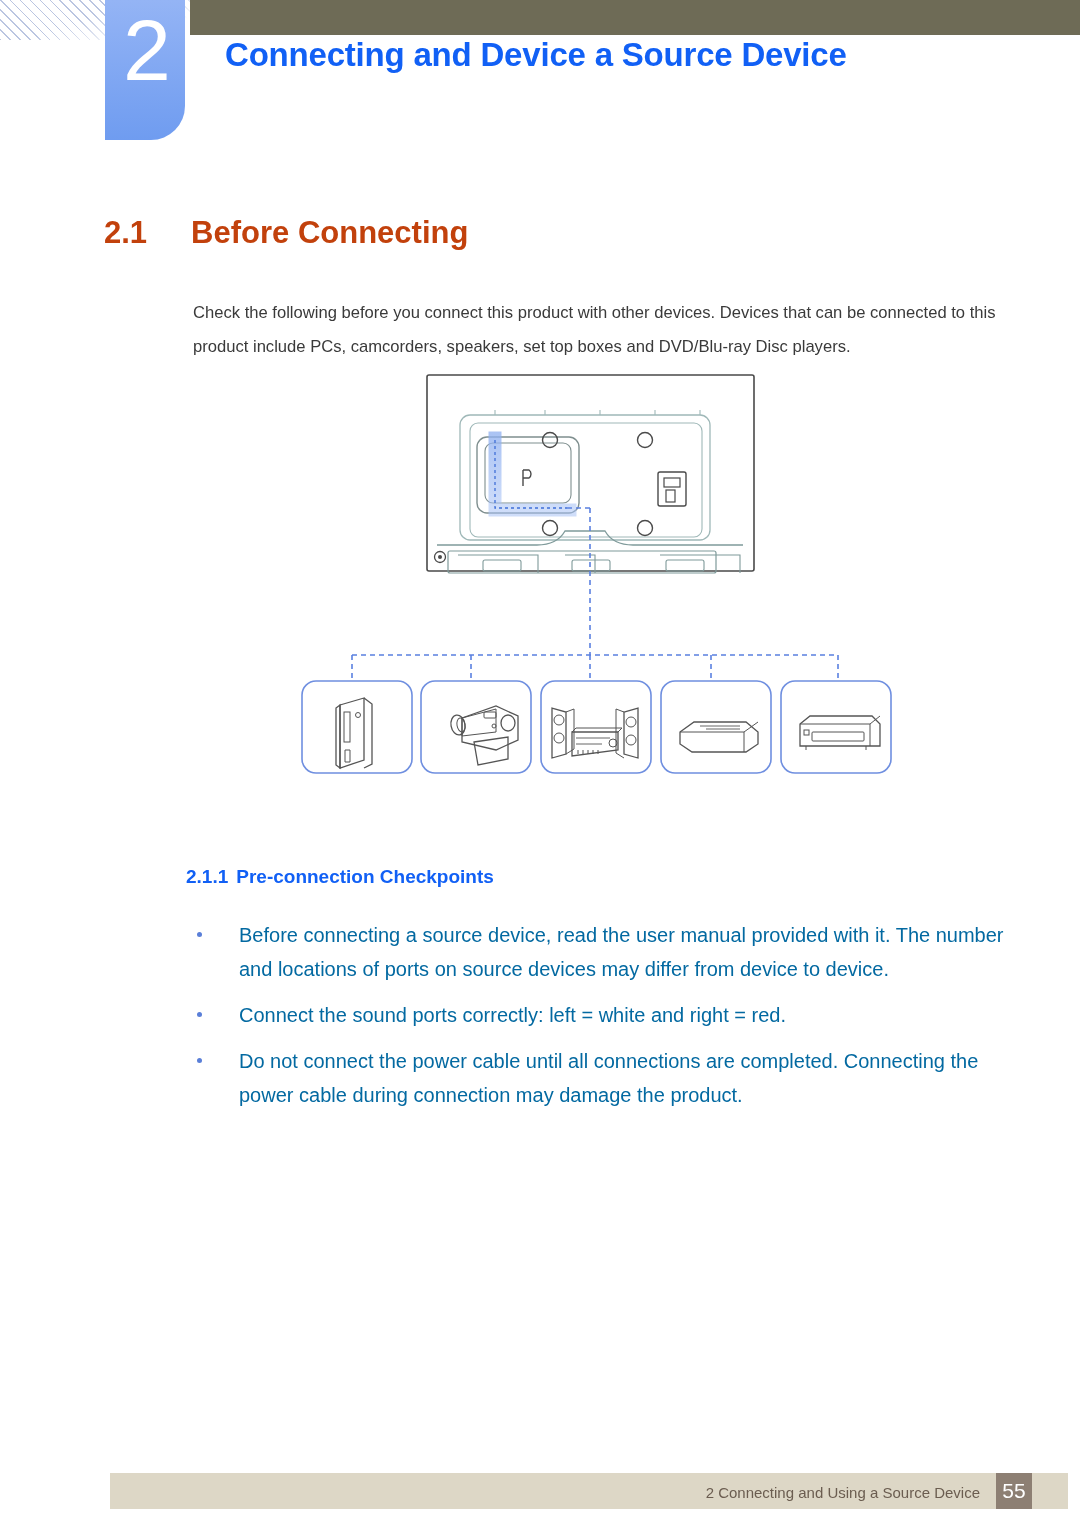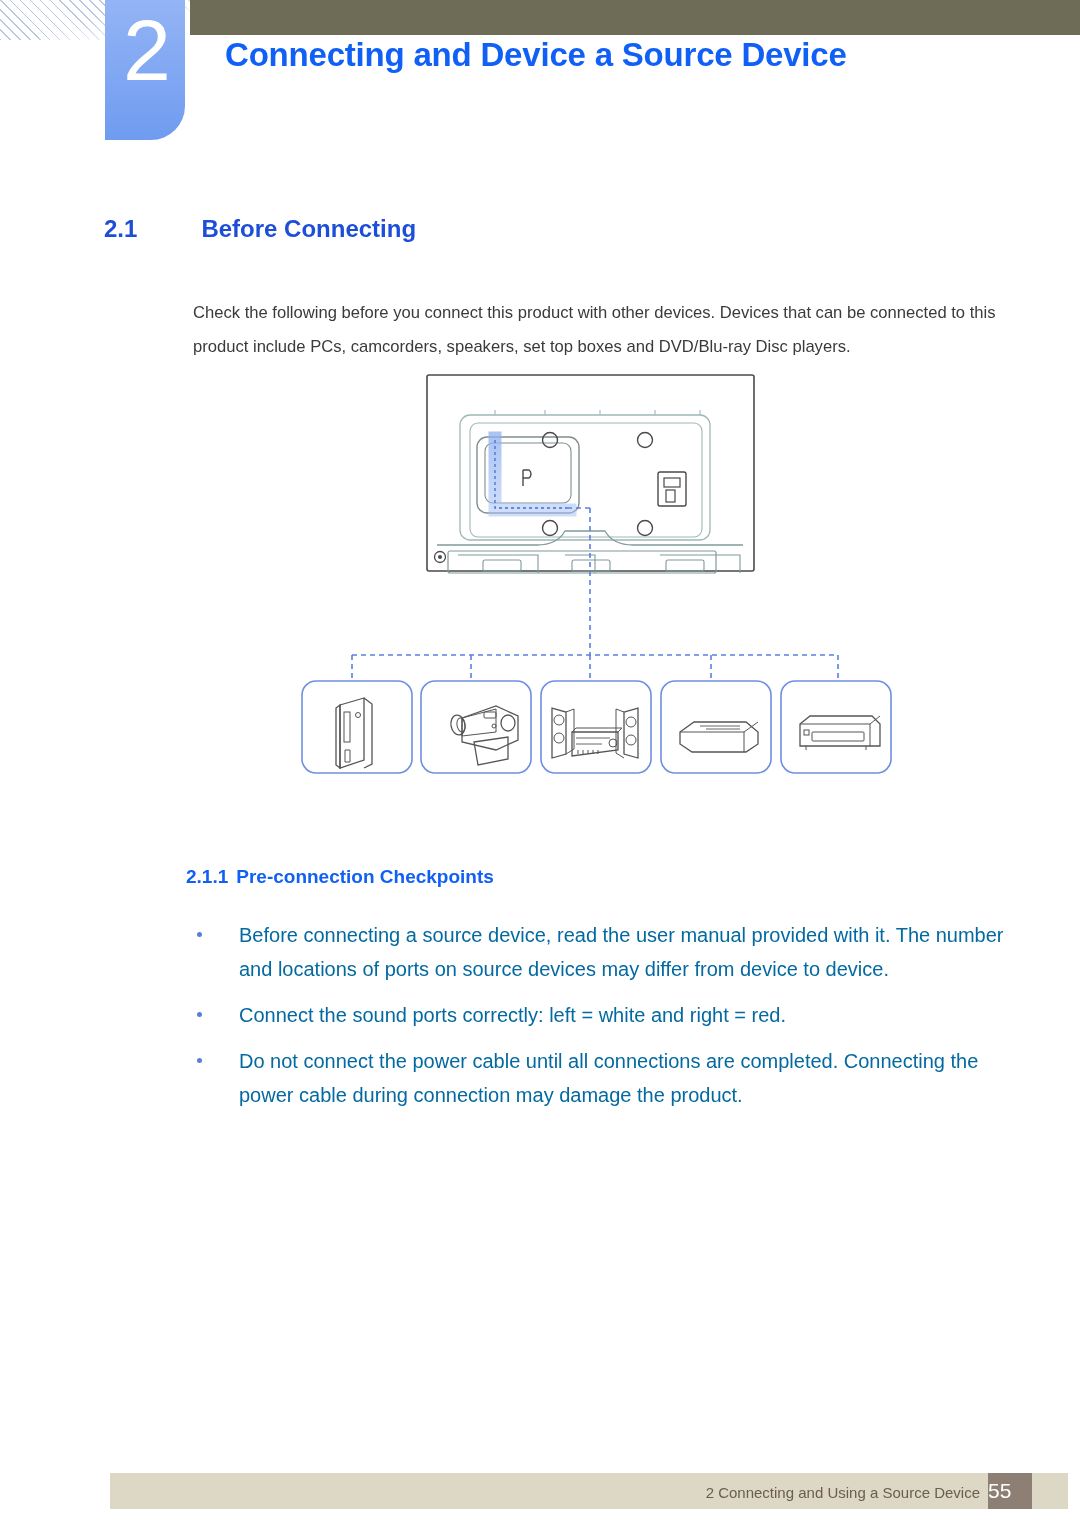--- a/index.html
+++ b/index.html
@@ -35,22 +35,22 @@
   }
   .chapter-title {
     position:absolute; left:225px; top:36px;
     font-size:33px; font-weight:bold; color:#1160f5;
     letter-spacing:-.2px; white-space:nowrap;
   }
 
   
   .sec-head {
     position:absolute; left:104px; top:215px;
-    font-size:24px; font-weight:bold; color:#1d4ed8;
-    display:flex; gap:64px;
+    font-size:31px; font-weight:bold; color:#c2410c;
+    display:flex; gap:44px;
   }
   .subsec-head {
     position:absolute; left:186px; top:866px;
     font-size:19px; font-weight:bold; color:#1160f5;
     display:flex; gap:8px;
   }
 
   
   .intro {
     position:absolute; left:193px; top:296px; width:815px;
@@ -77,22 +77,22 @@
   .footer-bar {
     position:absolute; left:110px; bottom:18px; width:958px; height:36px;
     background:#ddd7c6;
   }
   .footer-text {
     position:absolute; right:100px; bottom:26px;
     font-size:15px; color:#6b5d50; white-space:nowrap;
   }
   .page-box {
     position:absolute; right:48px; bottom:18px;
-    width:44px; height:36px; background:#8d7f73;
-    color:#fff; font-size:21px; line-height:36px; 
+    width:36px; height:36px; background:#8d7f73;
+    color:#fff; font-size:21px; line-height:36px; text-align:center;
   }
 </style>
 </head>
 <body>
 
 <div class="hatch"></div>
 <div class="olive-bar"></div>
 <div class="chapter-tab">2</div>
 <div class="chapter-title">Connecting and Device a Source Device</div>
 

